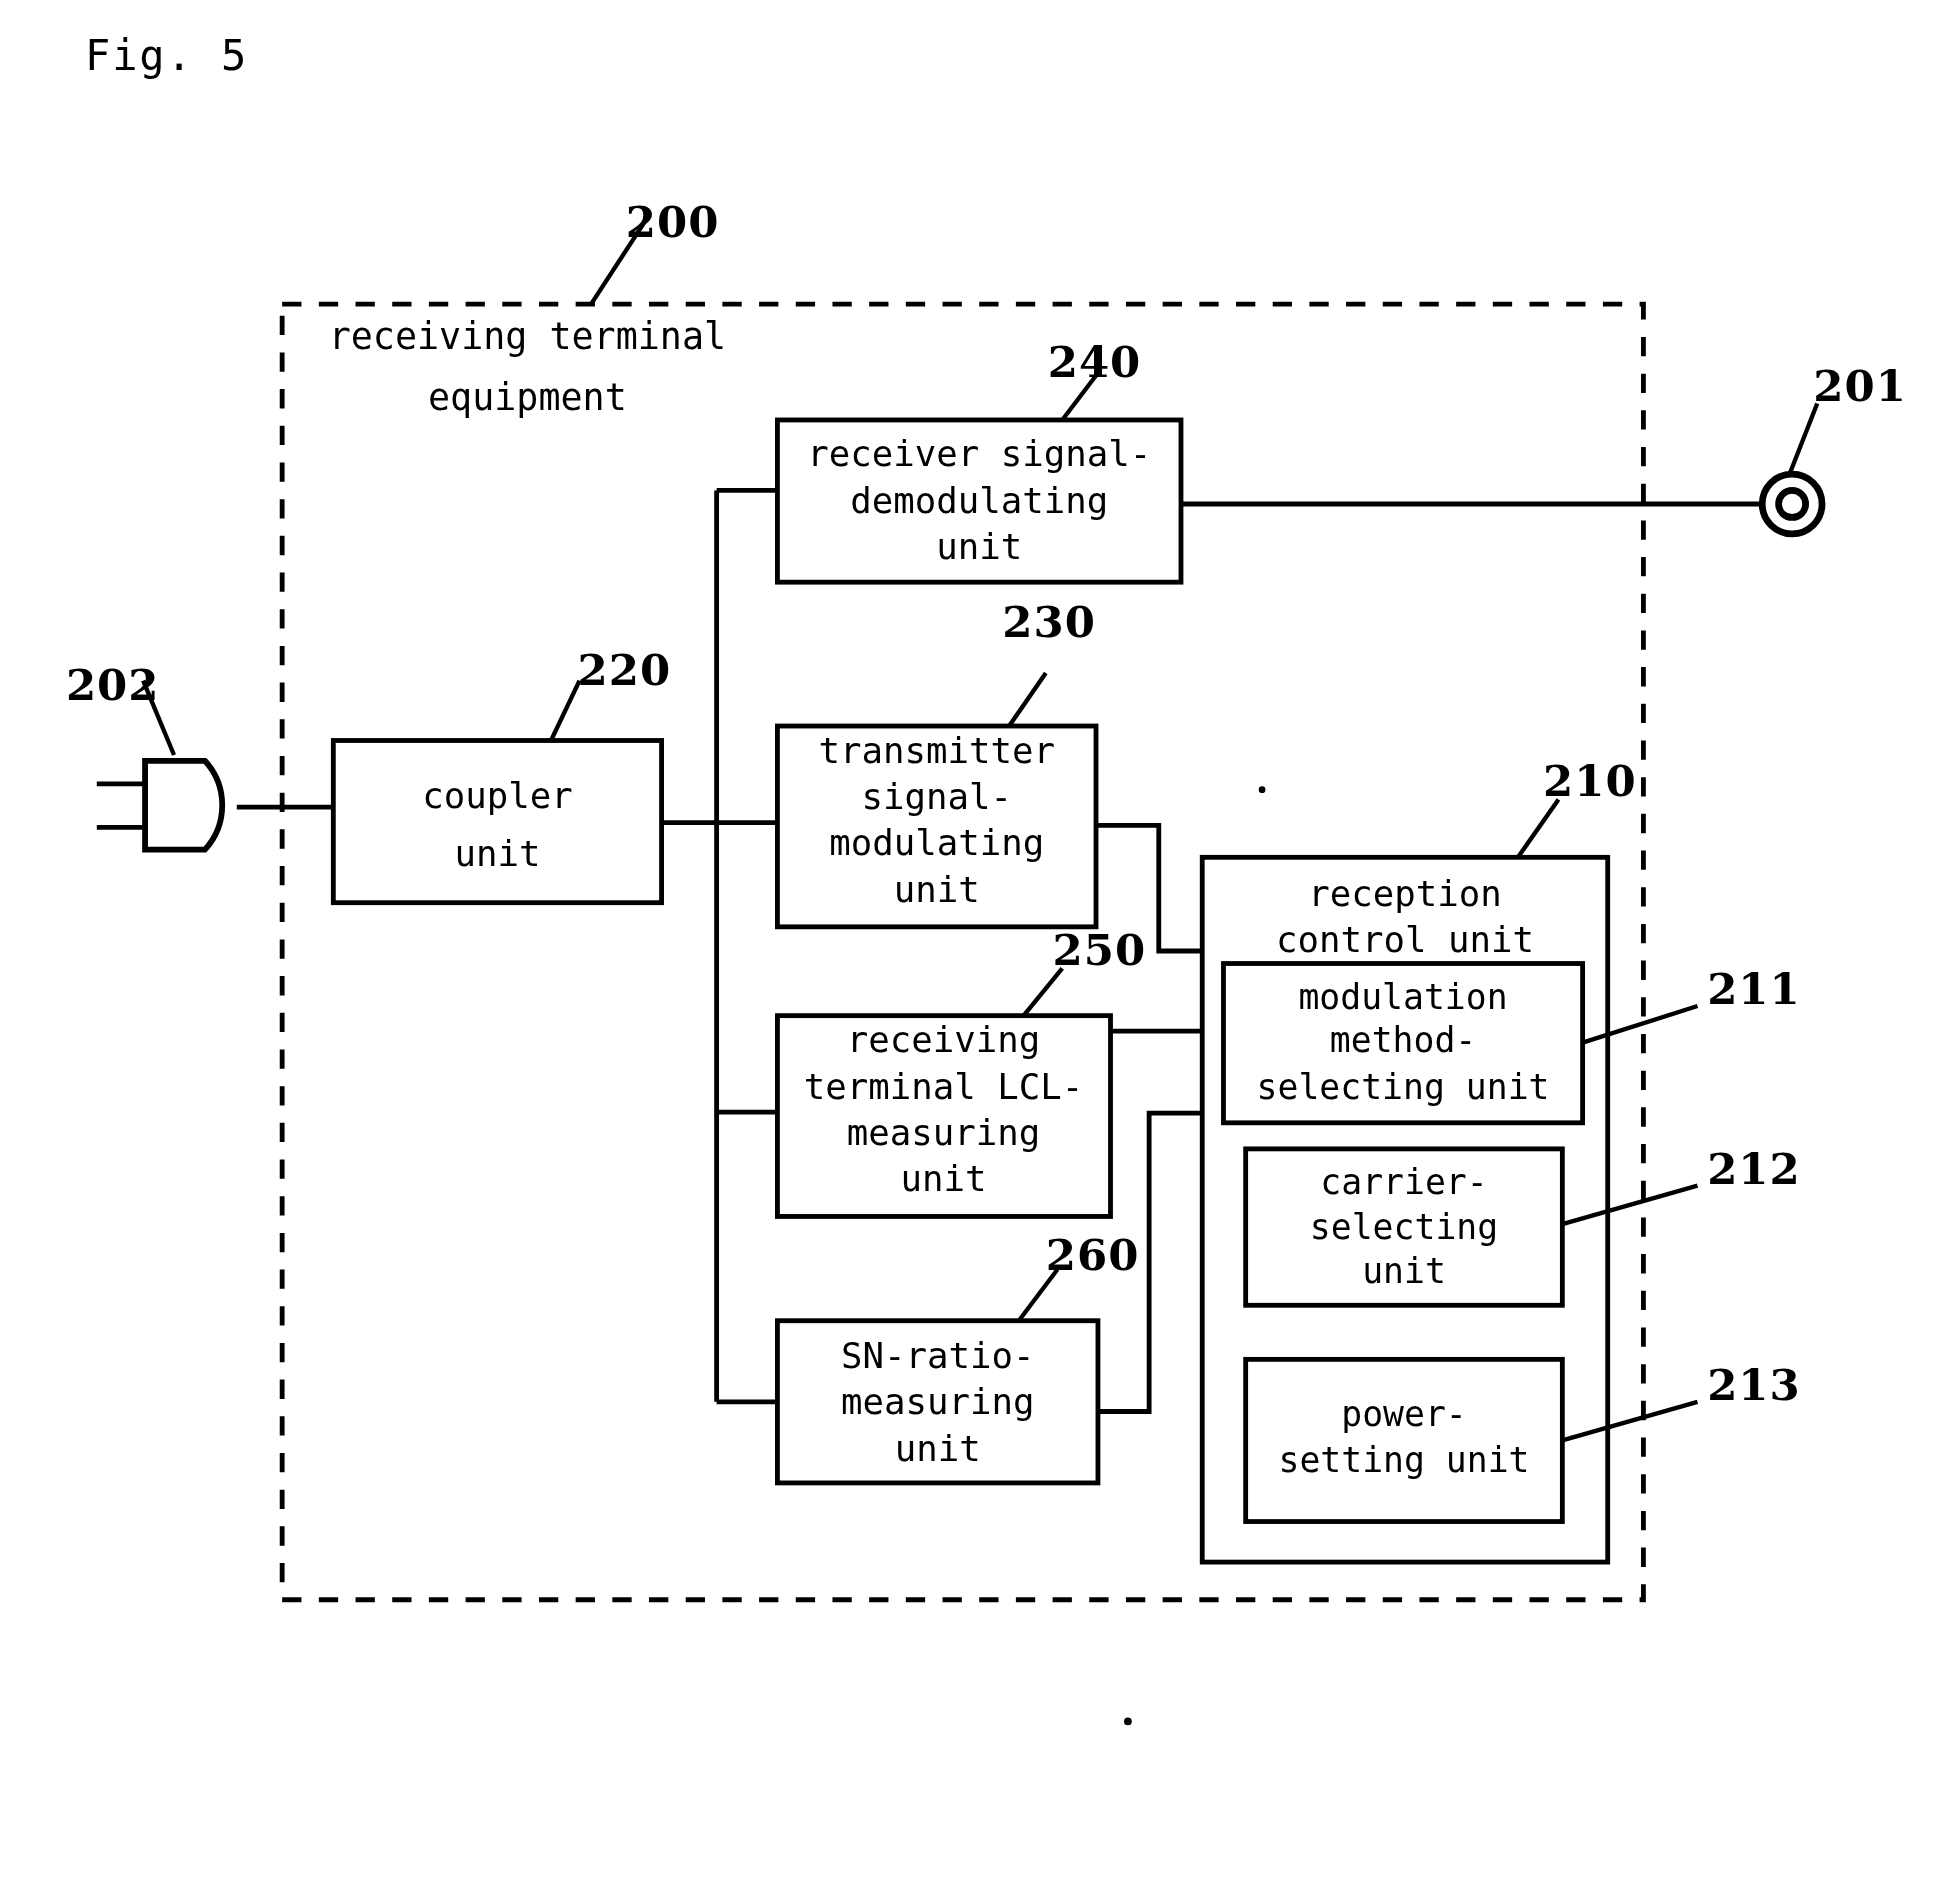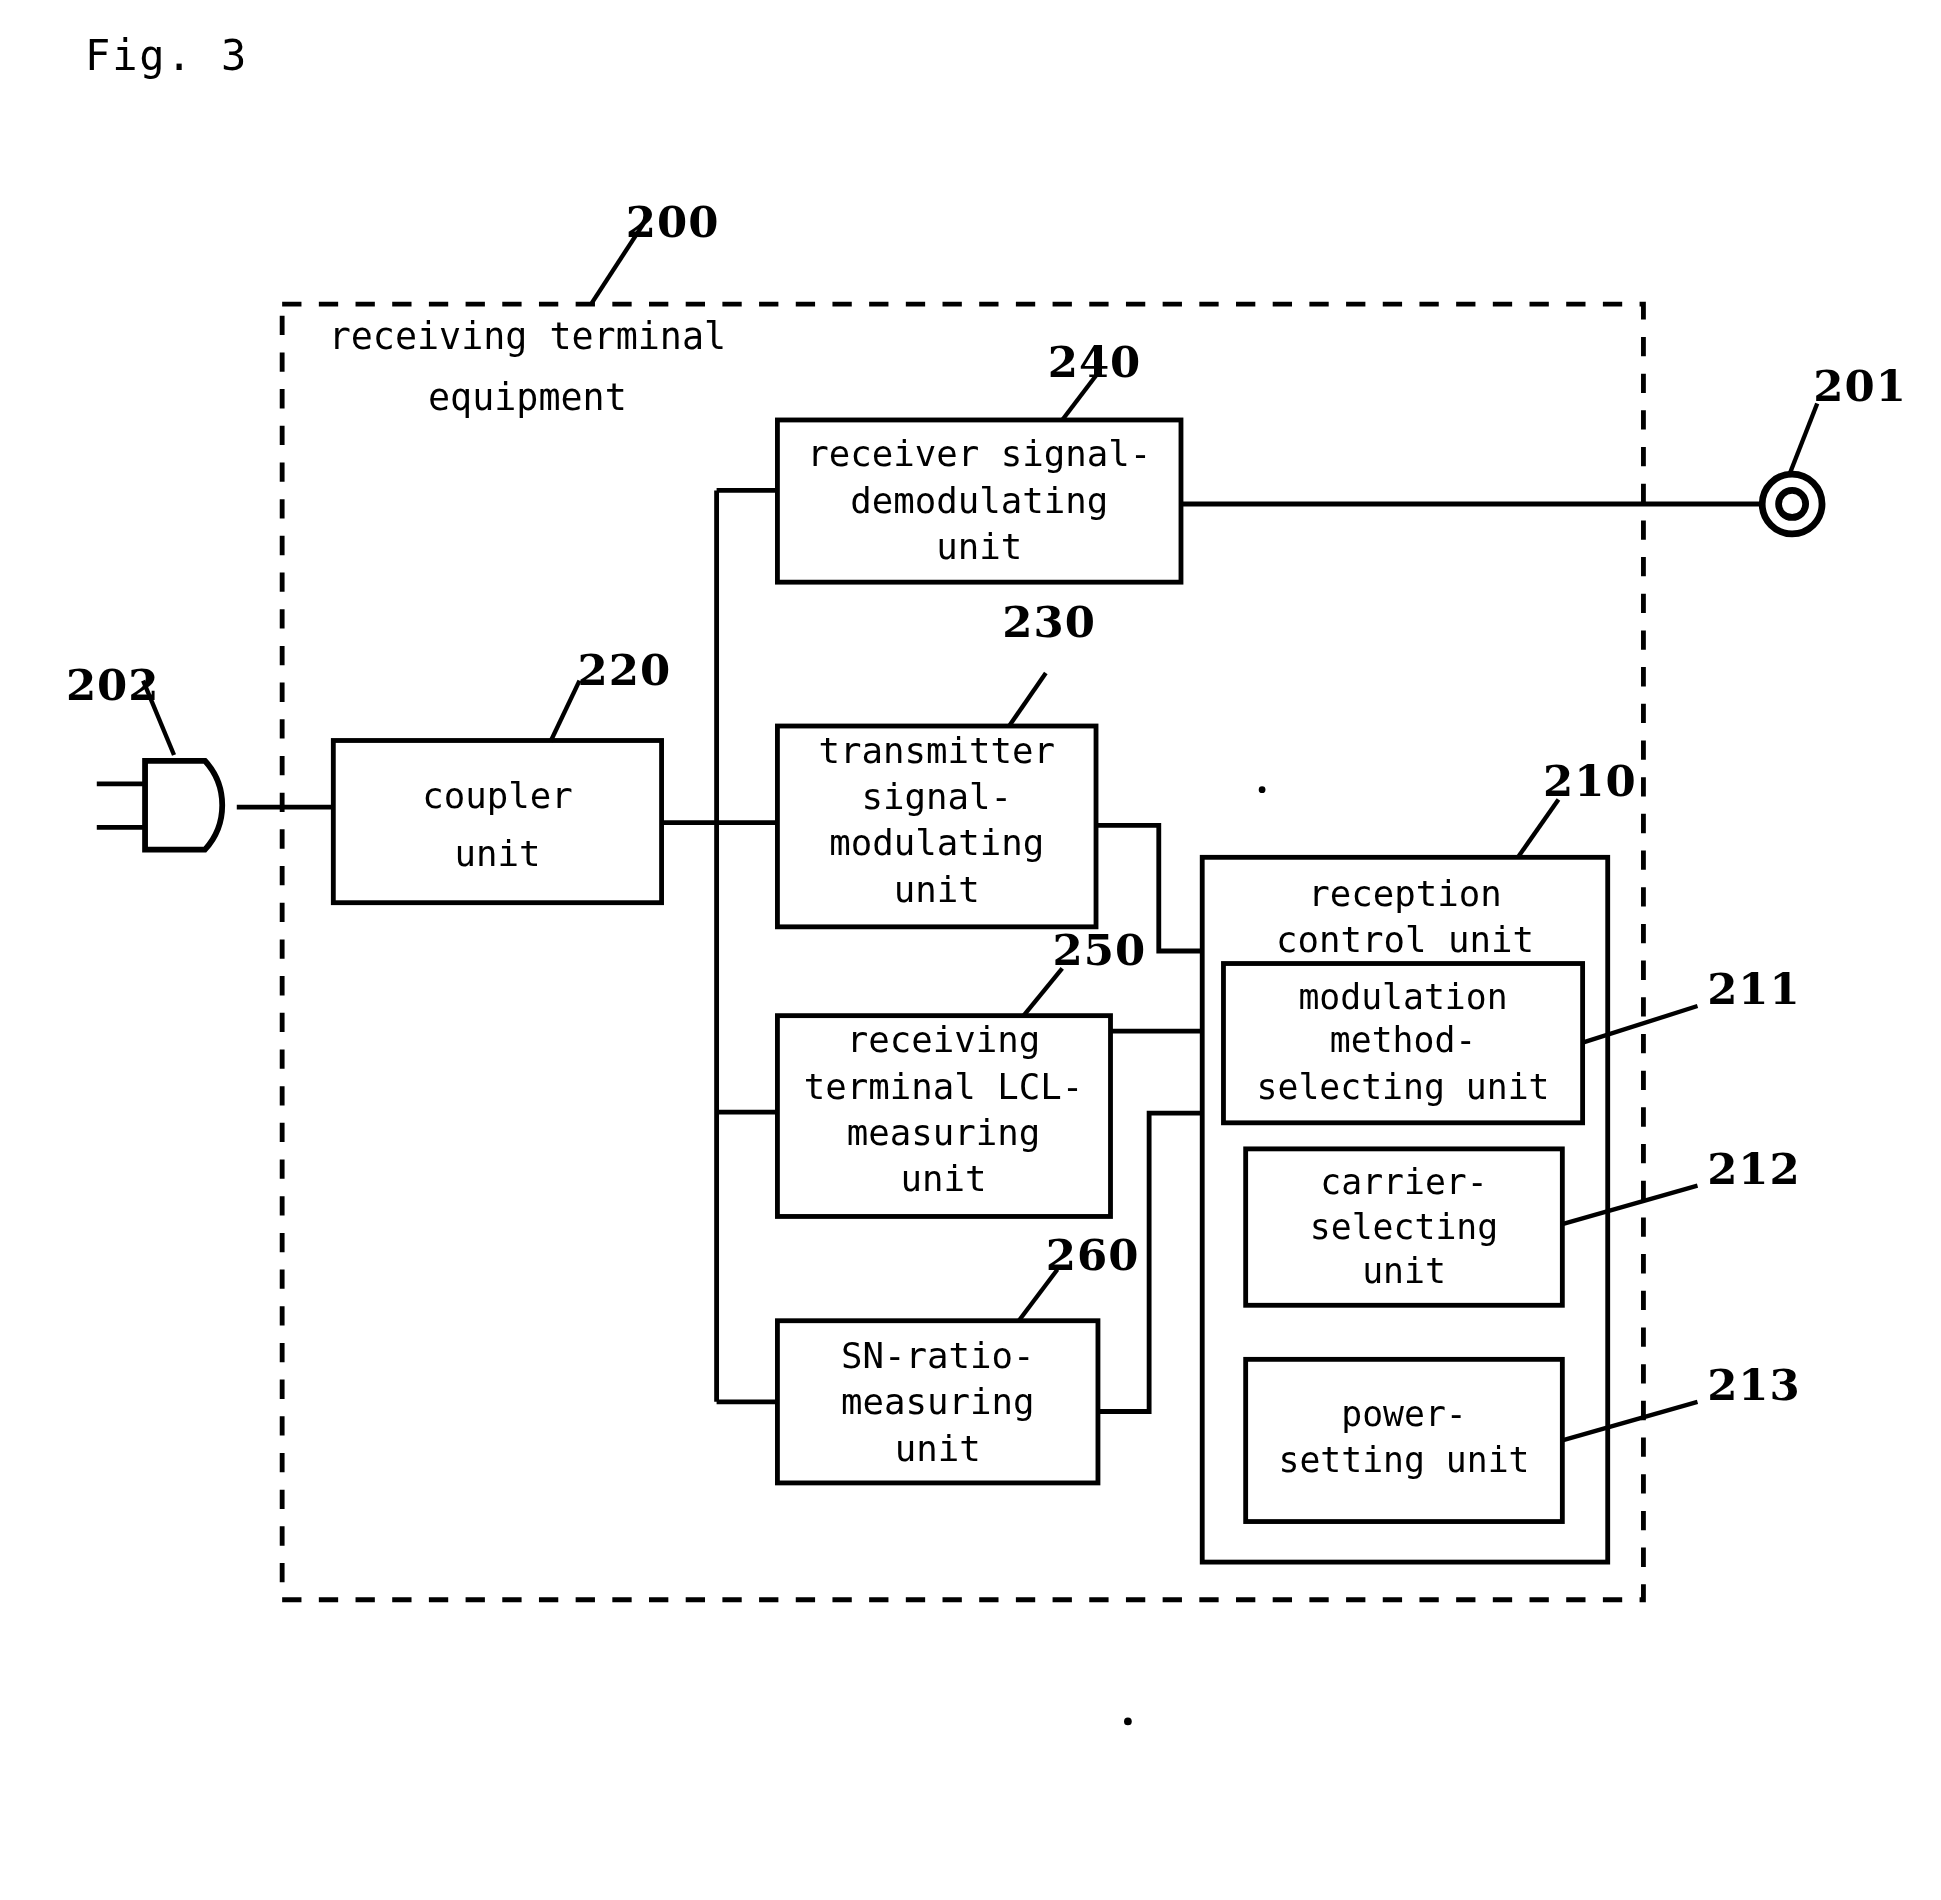--- a/index.html
+++ b/index.html
@@ -32,21 +32,21 @@
   .wire{stroke:#000;stroke-width:5;fill:none;}
   .leader{stroke:#000;stroke-width:4.5;fill:none;}
   .plug{fill:#fff;stroke:#000;stroke-width:6;}
   .term-outer{fill:#fff;stroke:#000;stroke-width:7;}
   .term-inner{fill:#fff;stroke:#000;stroke-width:7;}
   .dot{fill:#000;}
 </style>
 </head>
 <body>
 
-<div id="fig-title">Fig. 3</div>
+<div id="fig-title">Fig. 5</div>
 
 <svg id="diagram" viewBox="0 0 2011 1968">
 
   <rect class="dash-box" x="292" y="315" width="1410" height="1342"></rect>
 
   <path class="leader" d="M 612 315 L 668 229"></path>
   <text class="ref-num" x="648" y="245">200</text>
 
   <text class="outer-label" x="546" y="362">receiving terminal</text>
   <text class="outer-label" x="546" y="425">equipment</text>

